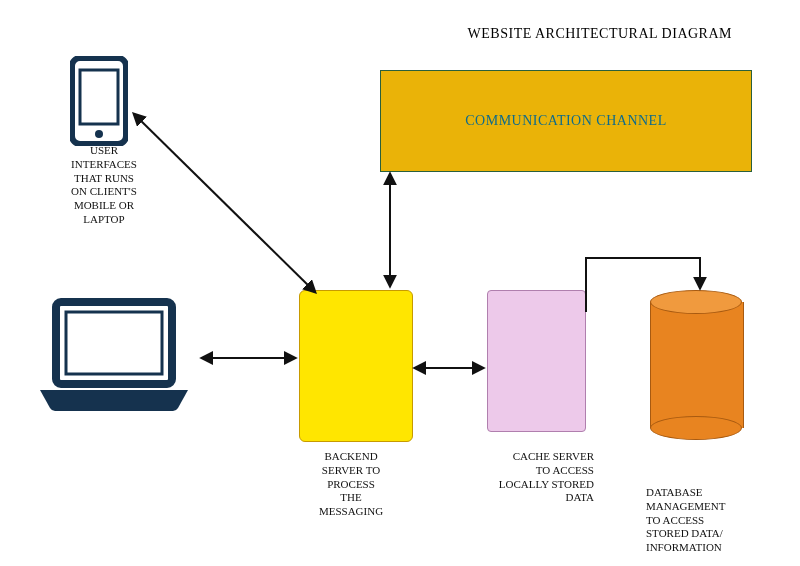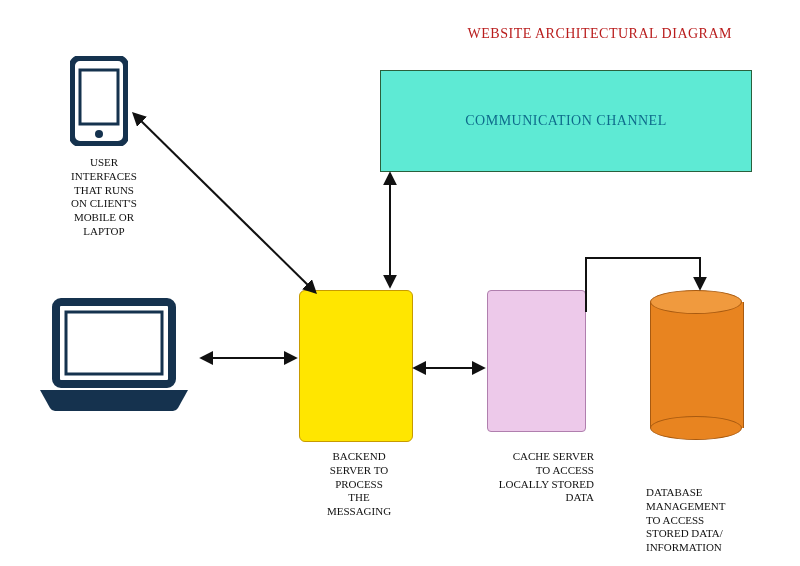--- a/index.html
+++ b/index.html
@@ -11,38 +11,38 @@
     height: 566px;
     position: relative;
     overflow: hidden;
   }
   .title {
     position: absolute;
     top: 26px;
     right: 68px;
     font-size: 14px;
     letter-spacing: 0.5px;
-    color: #b91c1c;
+    color: #000000;
     font-weight: 500;
   }
   .label {
     font-size: 11px;
     text-align: center;
     color: #111;
     line-height: 1.25;
     position: absolute;
   }
   
   .commbox {
     position: absolute;
     left: 380px;
     top: 70px;
     width: 370px;
     height: 100px;
-    background: #5eead4;
+    background: #eab308;
     border: 1px solid #2a603c;
     display: flex;
     align-items: center;
     justify-content: center;
   }
   .commbox span {
     color: #0e6b8b;
     font-size: 14px;
     letter-spacing: 0.5px;
   }
@@ -138,36 +138,36 @@
 <div class="title">WEBSITE ARCHITECTURAL DIAGRAM</div>
 
 <div class="phone">
   <svg viewBox="0 0 58 90" width="58" height="90">
     <rect x="2" y="2" width="54" height="86" rx="8" ry="8" fill="none" stroke="#15324e" stroke-width="6"></rect>
     <rect x="10" y="14" width="38" height="54" fill="none" stroke="#15324e" stroke-width="3"></rect>
     <circle cx="29" cy="78" r="4" fill="#15324e"></circle>
   </svg>
 </div>
 
-<div class="label" style="left:54px; top:156px; width:100px;">USER<br>INTERFACES<br>THAT RUNS<br>ON CLIENT'S<br>MOBILE OR<br>LAPTOP</div>
+<div class="label" style="left:54px; top:144px; width:100px;">USER<br>INTERFACES<br>THAT RUNS<br>ON CLIENT'S<br>MOBILE OR<br>LAPTOP</div>
 
 <div class="laptop">
   <svg viewBox="0 0 160 118" width="160" height="118">
     <rect x="22" y="4" width="116" height="82" rx="5" ry="5" fill="none" stroke="#15324e" stroke-width="8"></rect>
     <rect x="32" y="14" width="96" height="62" fill="none" stroke="#15324e" stroke-width="3"></rect>
     <path d="M6 92 h148 l-10 18 a6 6 0 0 1 -5 3 H21 a6 6 0 0 1 -5 -3 Z" fill="#15324e"></path>
   </svg>
 </div>
 
 <div class="commbox">
   <span>COMMUNICATION CHANNEL</span>
 </div>
 
 <div class="backend"></div>
-<div class="label" style="left:312px; top:450px; width:94px;">BACKEND<br>SERVER TO<br>PROCESS<br>THE<br>MESSAGING</div>
+<div class="label" style="left:304px; top:450px; width:94px;">BACKEND<br>SERVER TO<br>PROCESS<br>THE<br>MESSAGING</div>
 
 <div class="cache"></div>
 <div class="label" style="left:484px; top:450px; width:110px; text-align:right;">CACHE SERVER<br>TO ACCESS<br>LOCALLY STORED<br>DATA</div>
 
 <div class="db">
   <div class="barrel"></div>
   <div class="bottom"></div>
   <div class="top"></div>
 </div>
 <div class="label" style="left:646px; top:450px; width:110px; text-align:left;margin-top:36px;">DATABASE<br>MANAGEMENT<br>TO ACCESS<br>STORED DATA/<br>INFORMATION</div>

